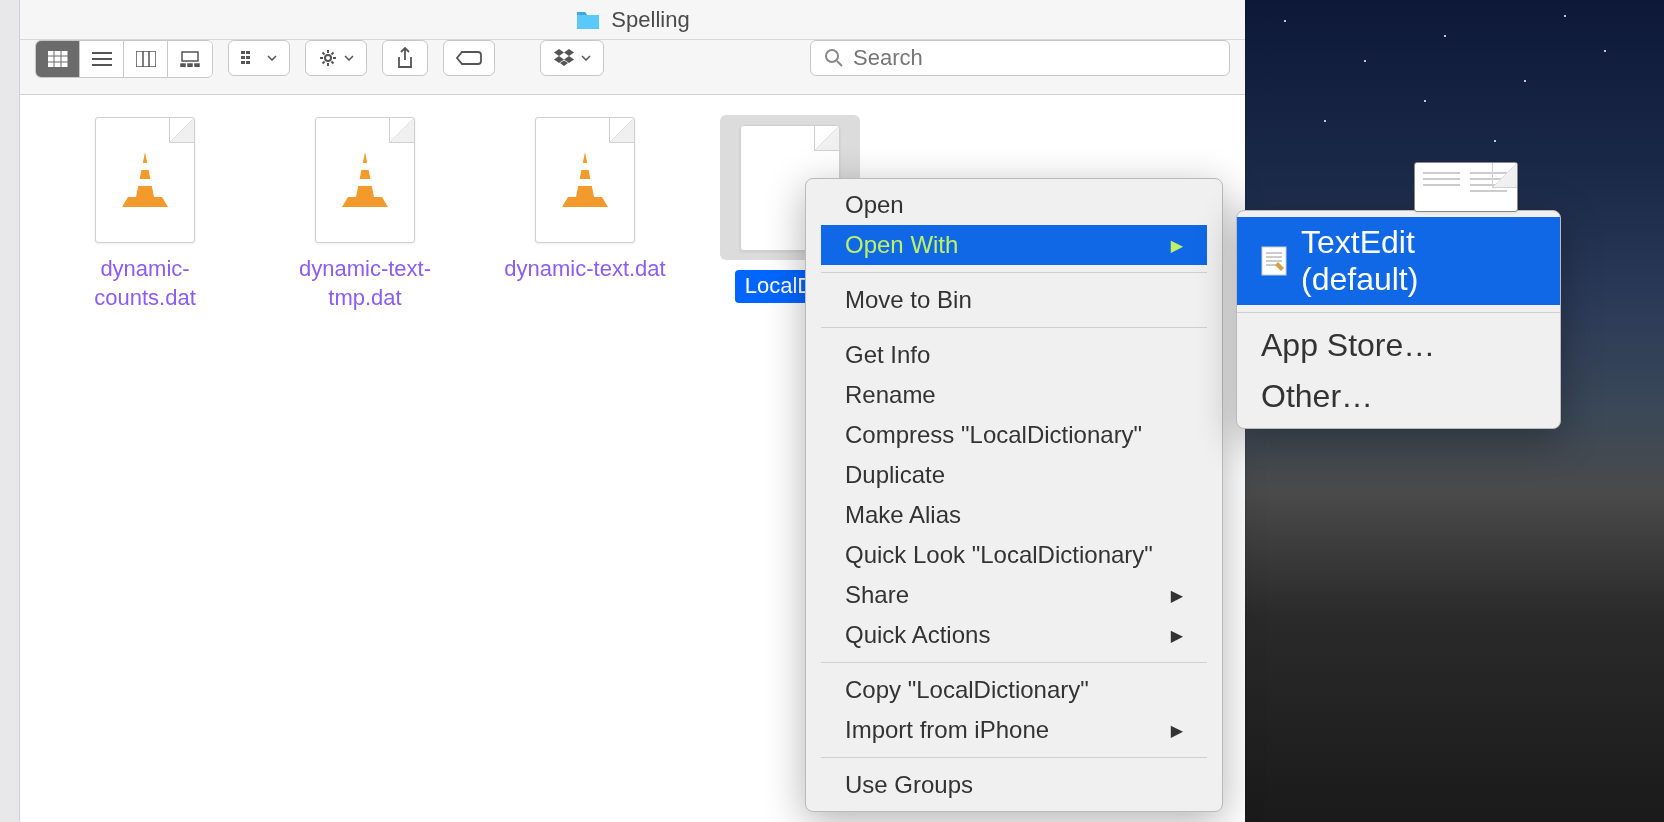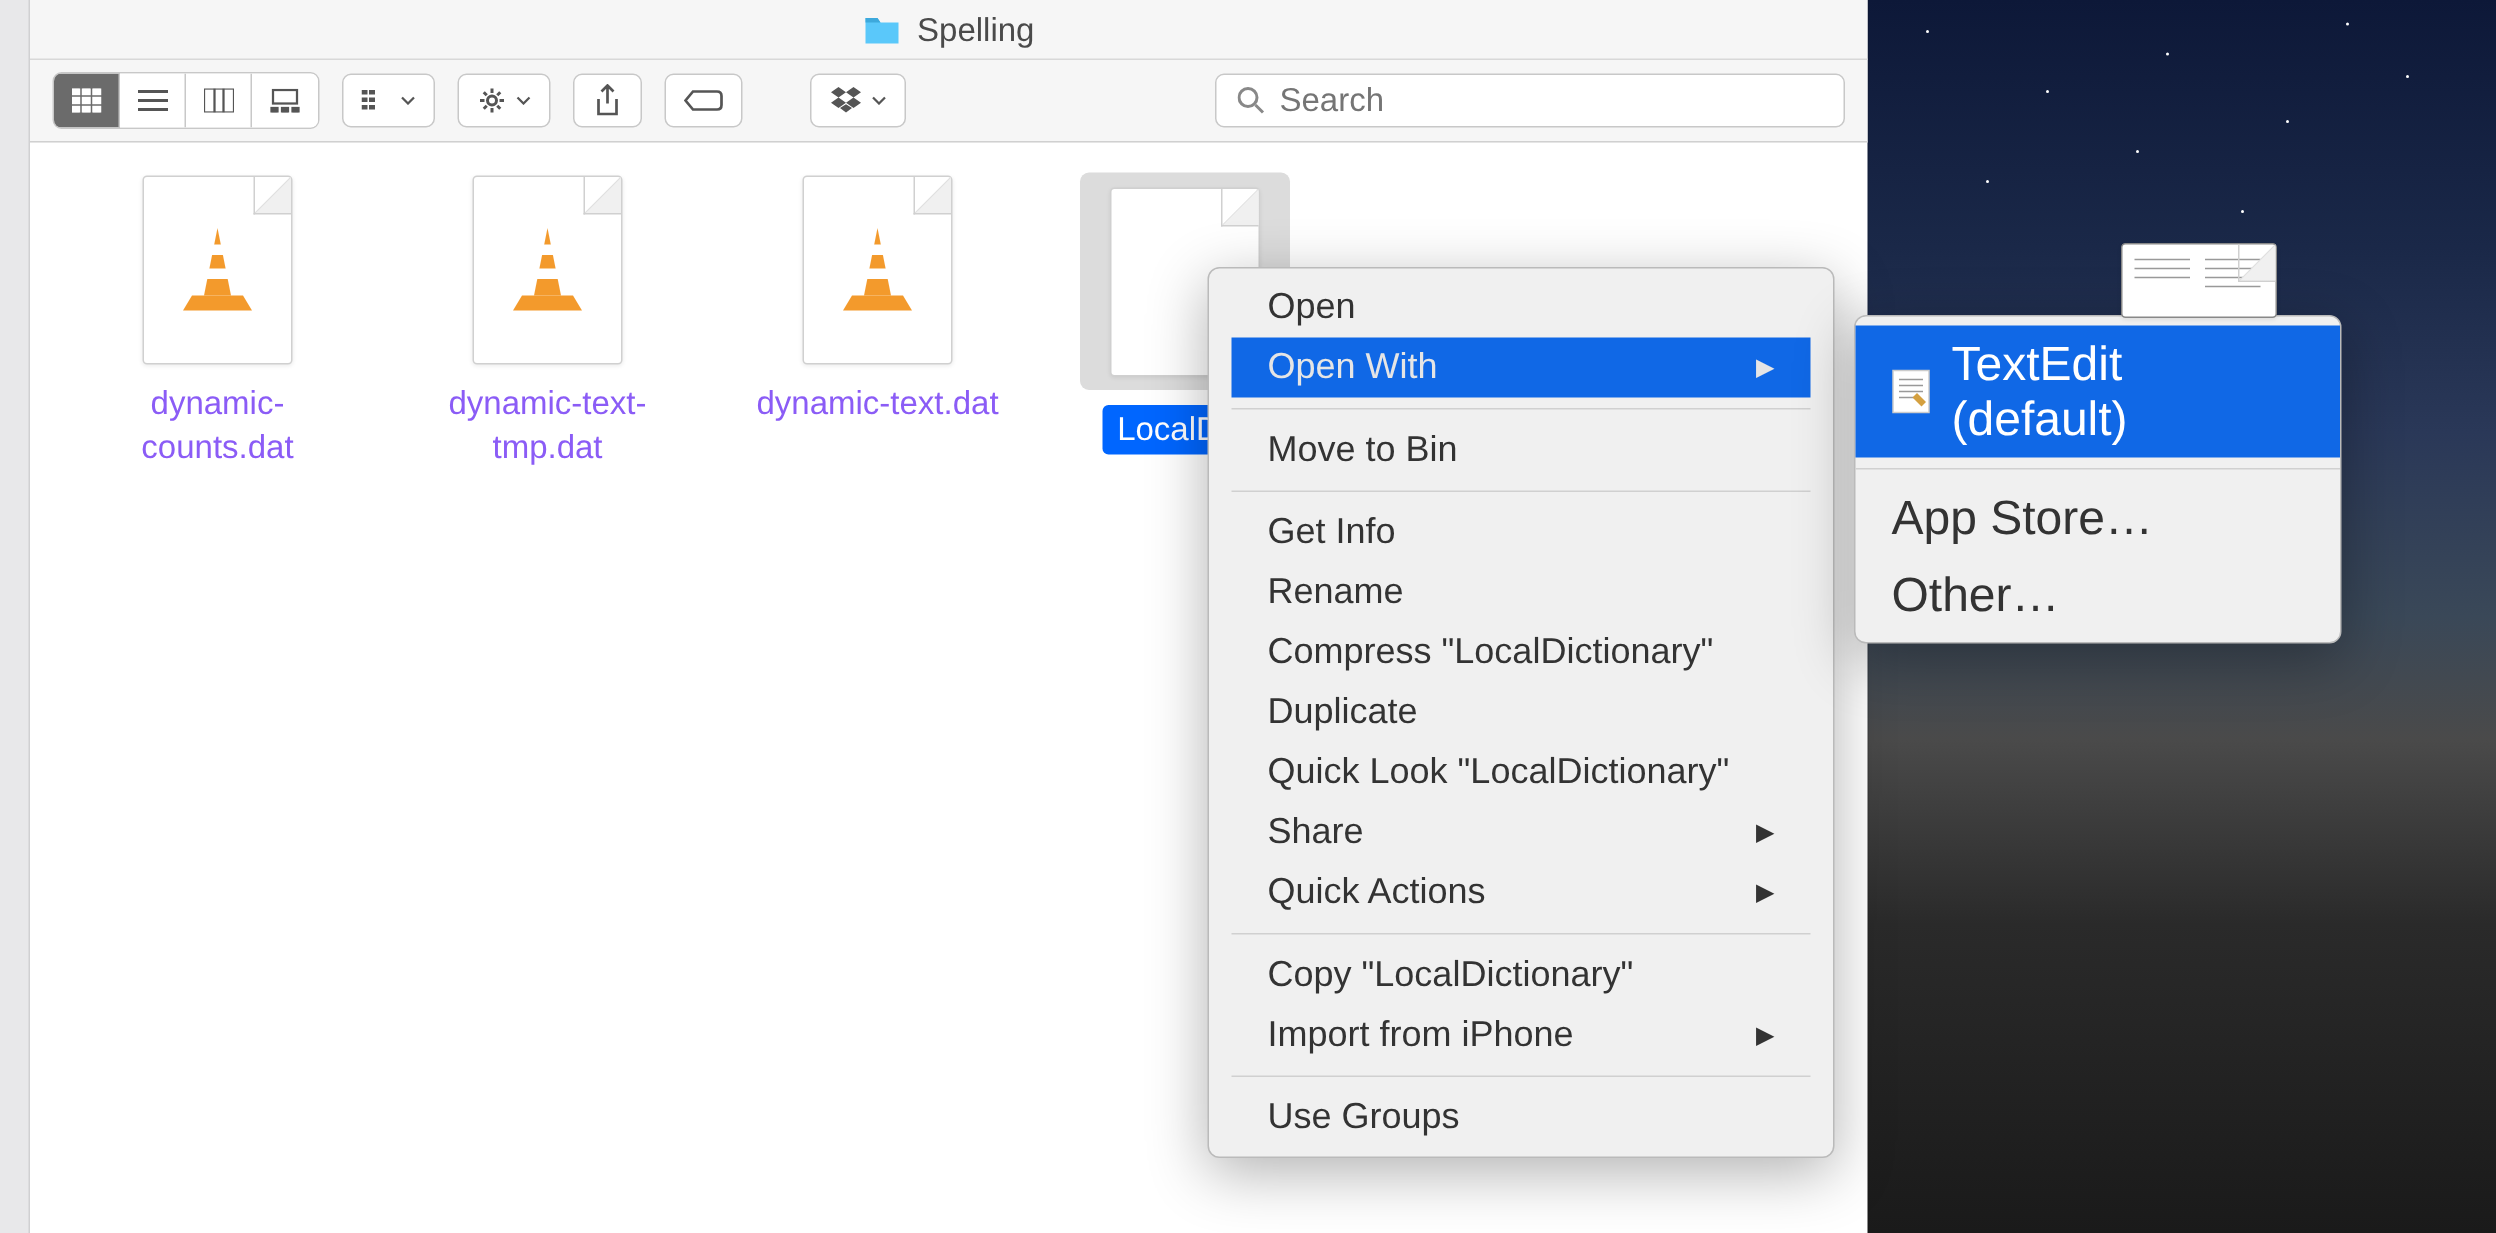--- a/index.html
+++ b/index.html
@@ -61,21 +61,21 @@
 .title-text {
   font-size: 22px;
   color: #4a4a4a;
 }
 
 .toolbar {
   height: 55px;
   background: #f6f6f6;
   border-bottom: 1px solid #d0d0d0;
   display: flex;
-  align-items: center;
+  align-items: flex-start;
   padding: 0 15px;
   gap: 15px;
 }
 
 .view-group {
   display: flex;
   border: 1px solid #c8c8c8;
   border-radius: 6px;
   overflow: hidden;
   background: #fff;
@@ -198,21 +198,21 @@
 .menu-item {
   padding: 6px 24px;
   font-size: 24px;
   color: #333;
   display: flex;
   align-items: center;
   justify-content: space-between;
 }
 .menu-item.highlighted {
   background: #1068e6;
-  color: #e5e5e5;
+  color: #bef264;
   align-items: center;
 }
 .menu-divider {
   height: 1px;
   background: #d0d0d0;
   margin: 7px 0;
 }
 .menu-arrow {
   font-size: 16px;
 }
@@ -452,20 +452,23 @@
   <div class="menu-item">
       <span>Rename</span>
     </div>
   <div class="menu-item">
       <span>Compress "LocalDictionary"</span>
     </div>
   <div class="menu-item">
       <span>Duplicate</span>
     </div>
   <div class="menu-item">
+      <span>Make Alias</span>
+    </div>
+  <div class="menu-item">
       <span>Quick Look "LocalDictionary"</span>
     </div>
   <div class="menu-item">
     <span>Share</span>
     <span class="menu-arrow">▶</span>
   </div>
   <div class="menu-item">
     <span>Quick Actions</span>
     <span class="menu-arrow">▶</span>
   </div>

